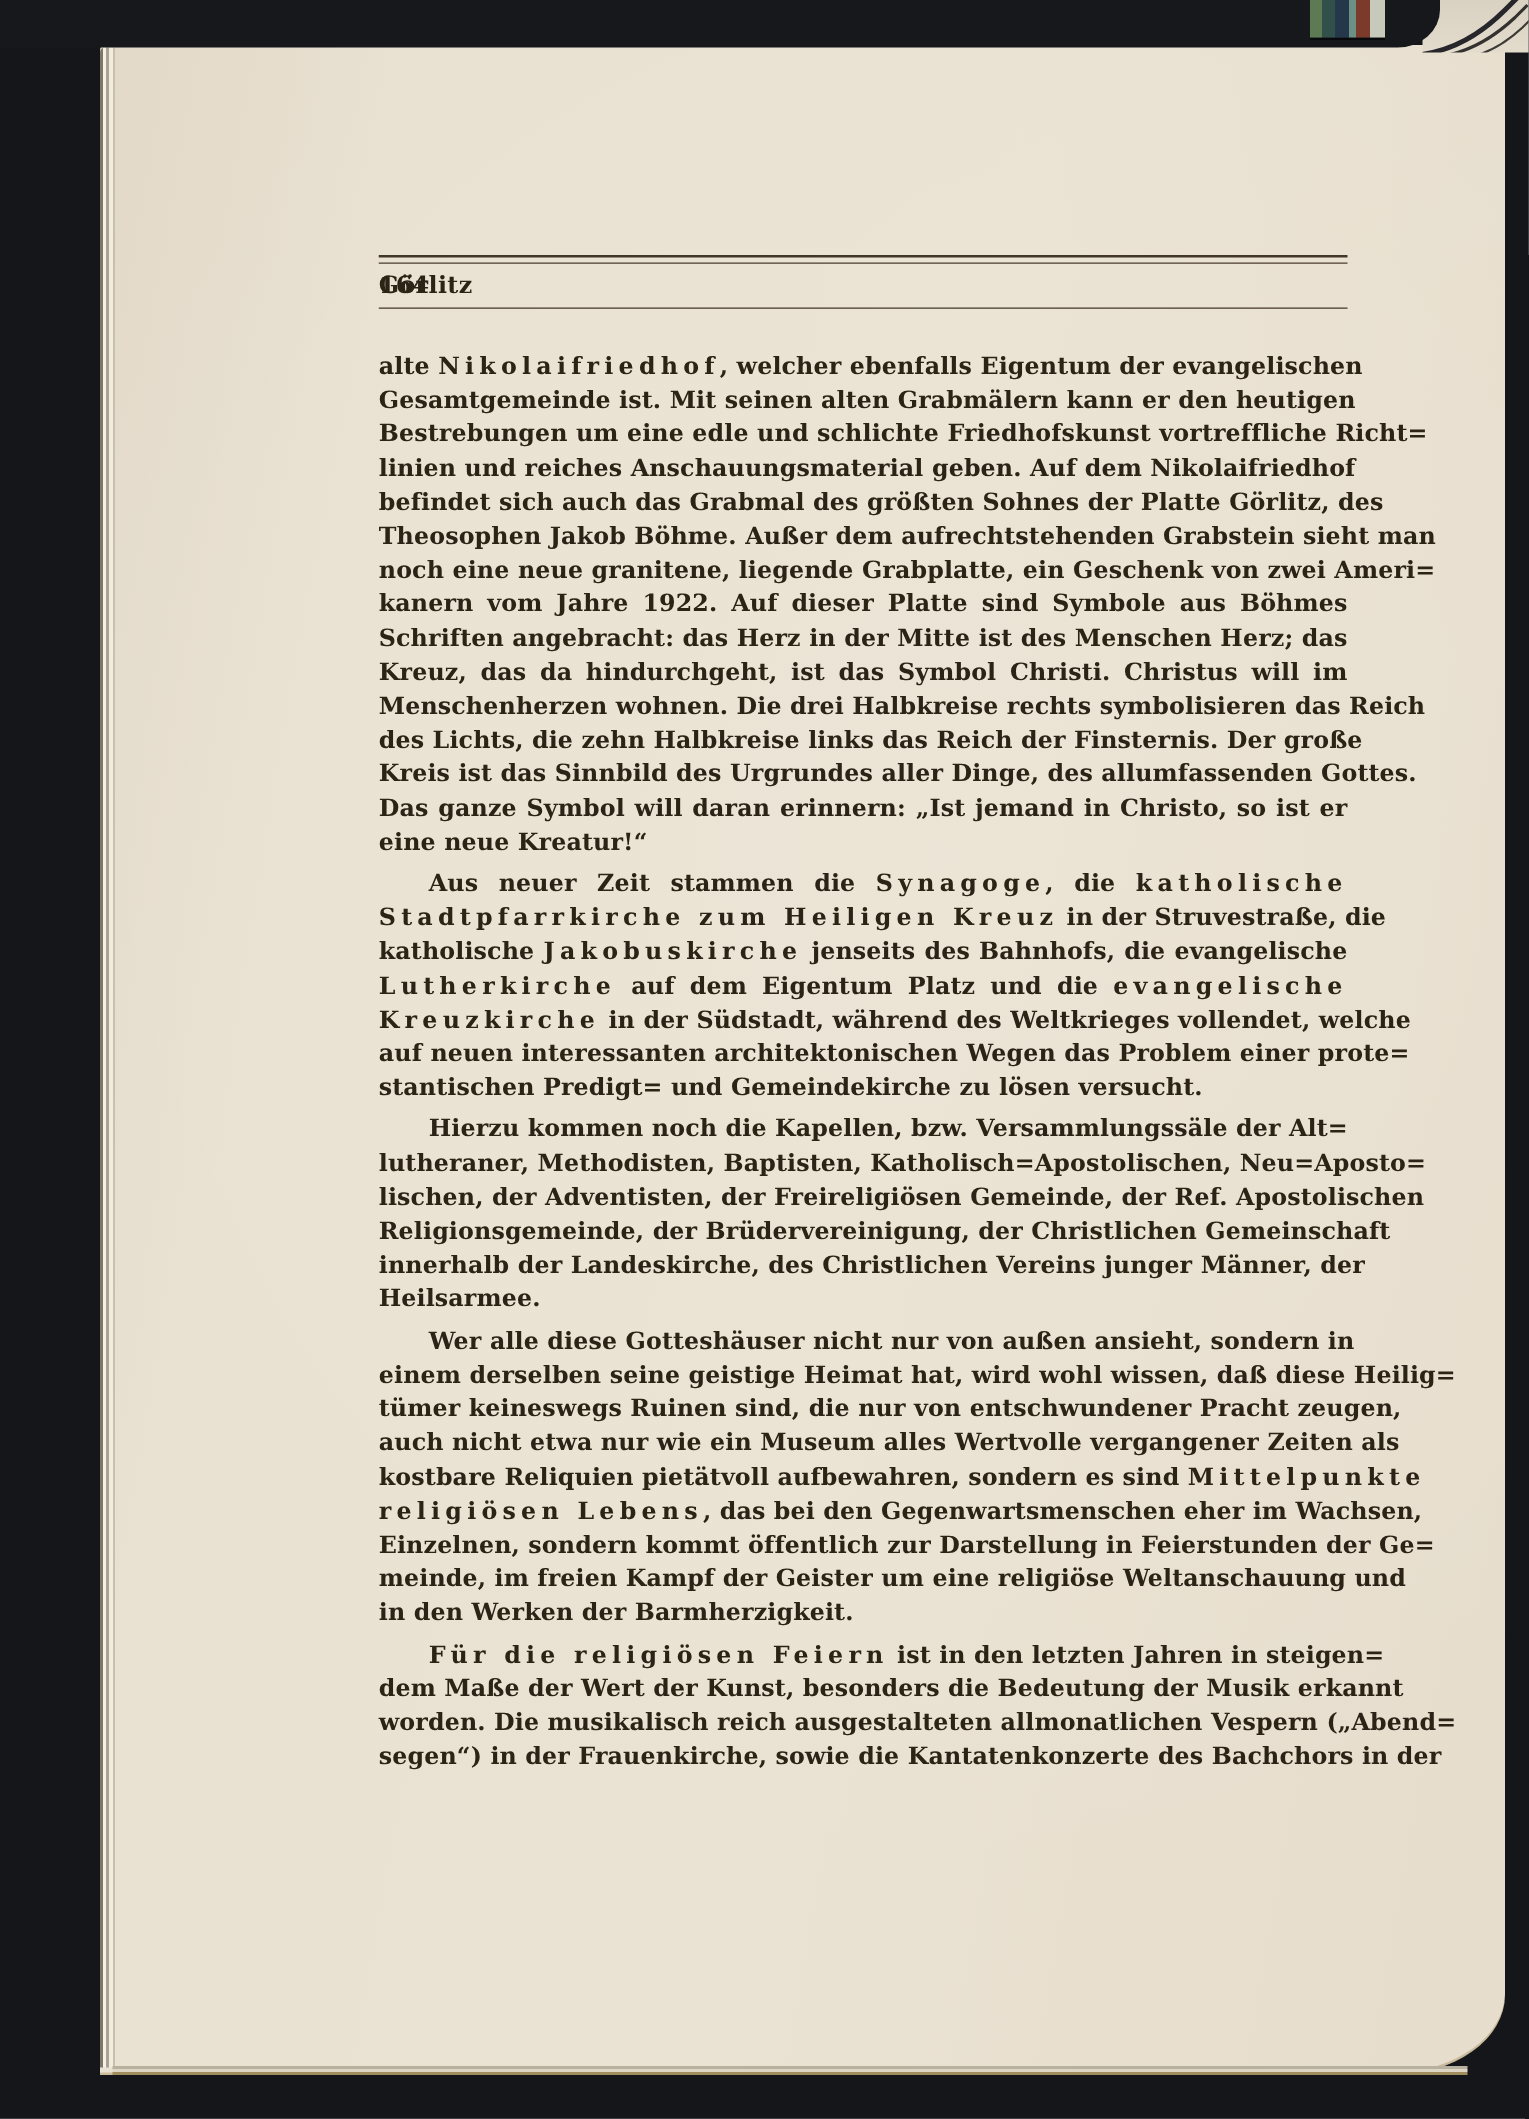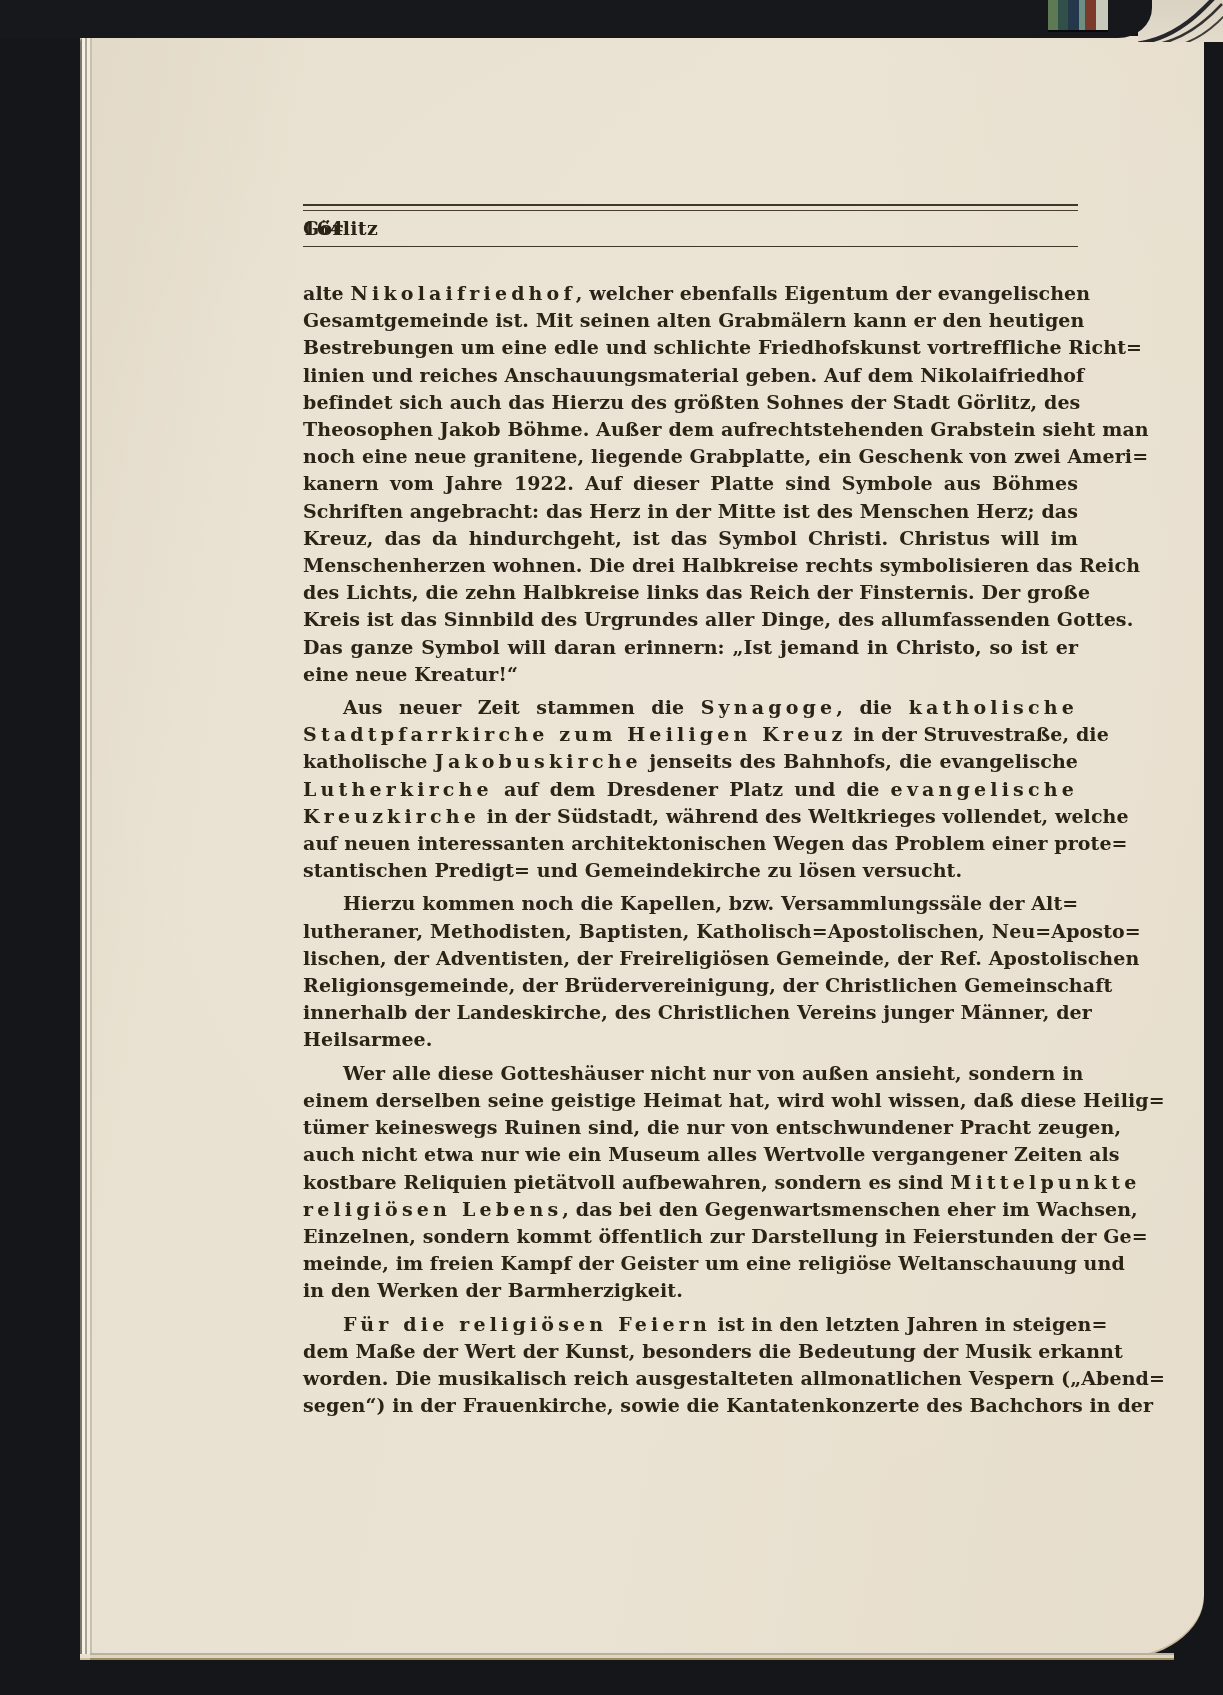--- a/index.html
+++ b/index.html
@@ -112,37 +112,37 @@
         <span class="running-title">Görlitz</span>
       </div>
       <div class="header-rule-single"></div>
 
       <div class="text-body">
           <div class="para">
             <div class="line"><span>alte </span><span class="sp">Nikolaifriedhof</span><span>, welcher ebenfalls Eigentum der evangelischen</span></div>
             <div class="line"><span>Gesamtgemeinde ist. Mit seinen alten Grabmälern kann er den heutigen</span></div>
             <div class="line"><span>Bestrebungen um eine edle und schlichte Friedhofskunst vortreffliche Richt=</span></div>
             <div class="line"><span>linien und reiches Anschauungsmaterial geben. Auf dem Nikolaifriedhof</span></div>
-            <div class="line"><span>befindet sich auch das Hierzu des größten Sohnes der Stadt Görlitz, des</span></div>
+            <div class="line"><span>befindet sich auch das Grabmal des größten Sohnes der Platte Görlitz, des</span></div>
             <div class="line"><span>Theosophen Jakob Böhme. Außer dem aufrechtstehenden Grabstein sieht man</span></div>
             <div class="line"><span>noch eine neue granitene, liegende Grabplatte, ein Geschenk von zwei Ameri=</span></div>
             <div class="line"><span>kanern vom Jahre 1922. Auf dieser Platte sind Symbole aus Böhmes</span></div>
             <div class="line"><span>Schriften angebracht: das Herz in der Mitte ist des Menschen Herz; das</span></div>
             <div class="line"><span>Kreuz, das da hindurchgeht, ist das Symbol Christi. Christus will im</span></div>
             <div class="line"><span>Menschenherzen wohnen. Die drei Halbkreise rechts symbolisieren das Reich</span></div>
             <div class="line"><span>des Lichts, die zehn Halbkreise links das Reich der Finsternis. Der große</span></div>
             <div class="line"><span>Kreis ist das Sinnbild des Urgrundes aller Dinge, des allumfassenden Gottes.</span></div>
             <div class="line"><span>Das ganze Symbol will daran erinnern: „Ist jemand in Christo, so ist er</span></div>
             <div class="line noj"><span>eine neue Kreatur!“</span></div>
           </div>
           <div class="para">
             <div class="line first"><span>Aus neuer Zeit stammen die </span><span class="sp">Synagoge</span><span>, die </span><span class="sp">katholische</span></div>
             <div class="line"><span class="sp">Stadtpfarrkirche zum Heiligen Kreuz</span><span> in der Struvestraße, die</span></div>
             <div class="line"><span>katholische </span><span class="sp">Jakobuskirche</span><span> jenseits des Bahnhofs, die evangelische</span></div>
-            <div class="line"><span class="sp">Lutherkirche</span><span> auf dem Dresdener Platz und die </span><span class="sp">evangelische</span></div>
+            <div class="line"><span class="sp">Lutherkirche</span><span> auf dem Eigentum Platz und die </span><span class="sp">evangelische</span></div>
             <div class="line"><span class="sp">Kreuzkirche</span><span> in der Südstadt, während des Weltkrieges vollendet, welche</span></div>
             <div class="line"><span>auf neuen interessanten architektonischen Wegen das Problem einer prote=</span></div>
             <div class="line noj"><span>stantischen Predigt= und Gemeindekirche zu lösen versucht.</span></div>
           </div>
           <div class="para">
             <div class="line first"><span>Hierzu kommen noch die Kapellen, bzw. Versammlungssäle der Alt=</span></div>
             <div class="line"><span>lutheraner, Methodisten, Baptisten, Katholisch=Apostolischen, Neu=Aposto=</span></div>
             <div class="line"><span>lischen, der Adventisten, der Freireligiösen Gemeinde, der Ref. Apostolischen</span></div>
             <div class="line"><span>Religionsgemeinde, der Brüdervereinigung, der Christlichen Gemeinschaft</span></div>
             <div class="line"><span>innerhalb der Landeskirche, des Christlichen Vereins junger Männer, der</span></div>

